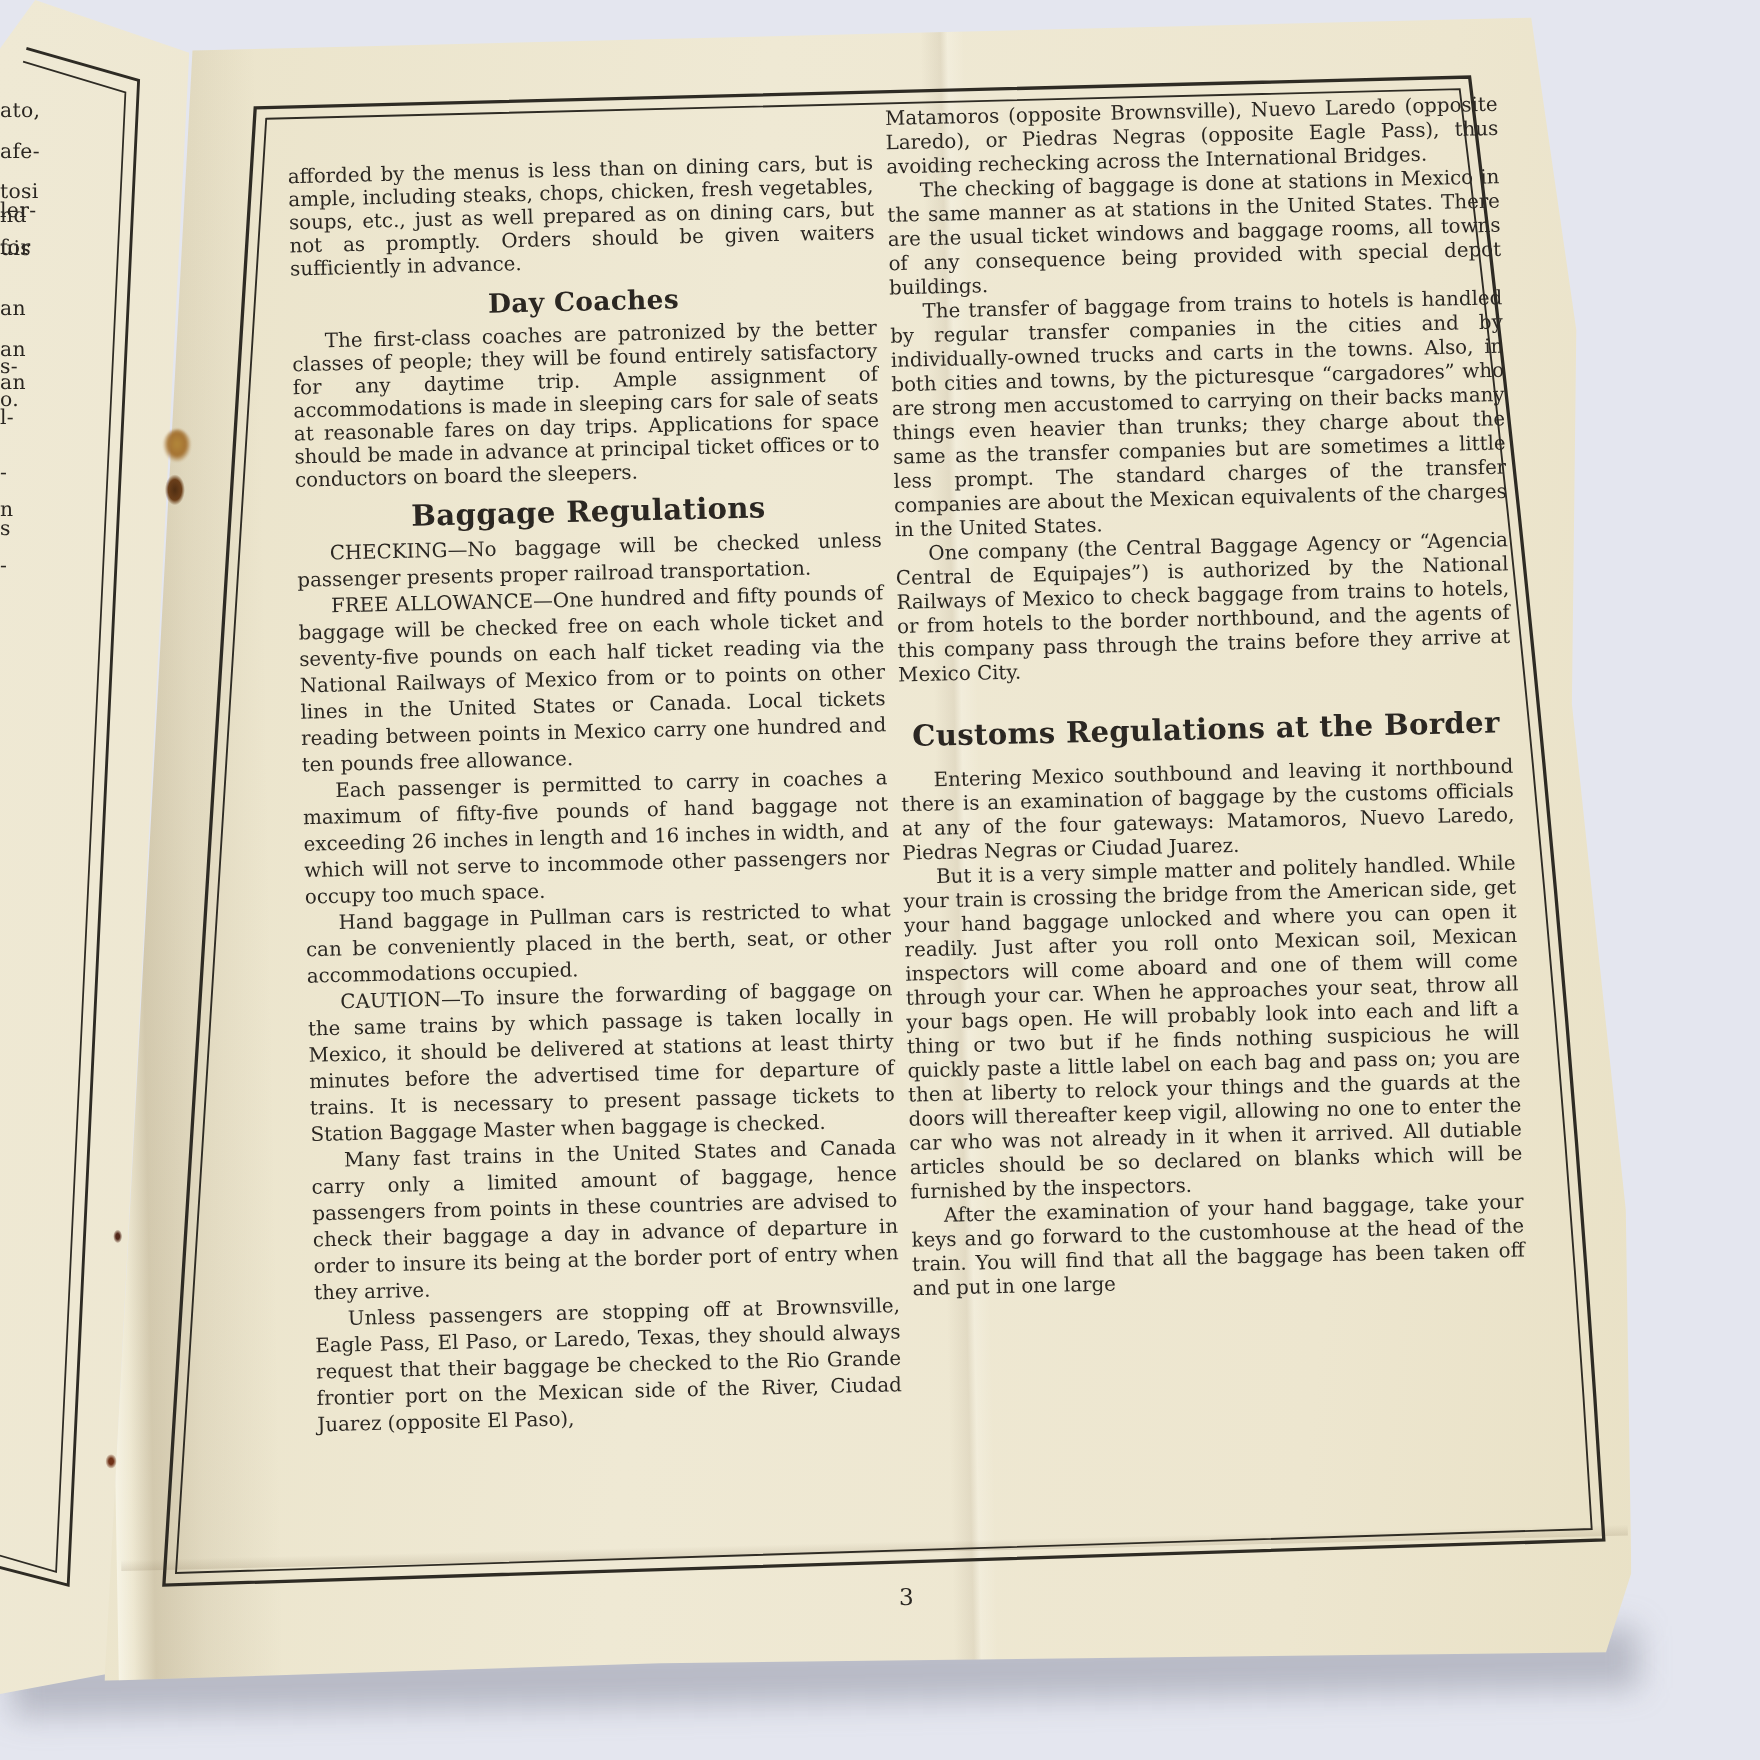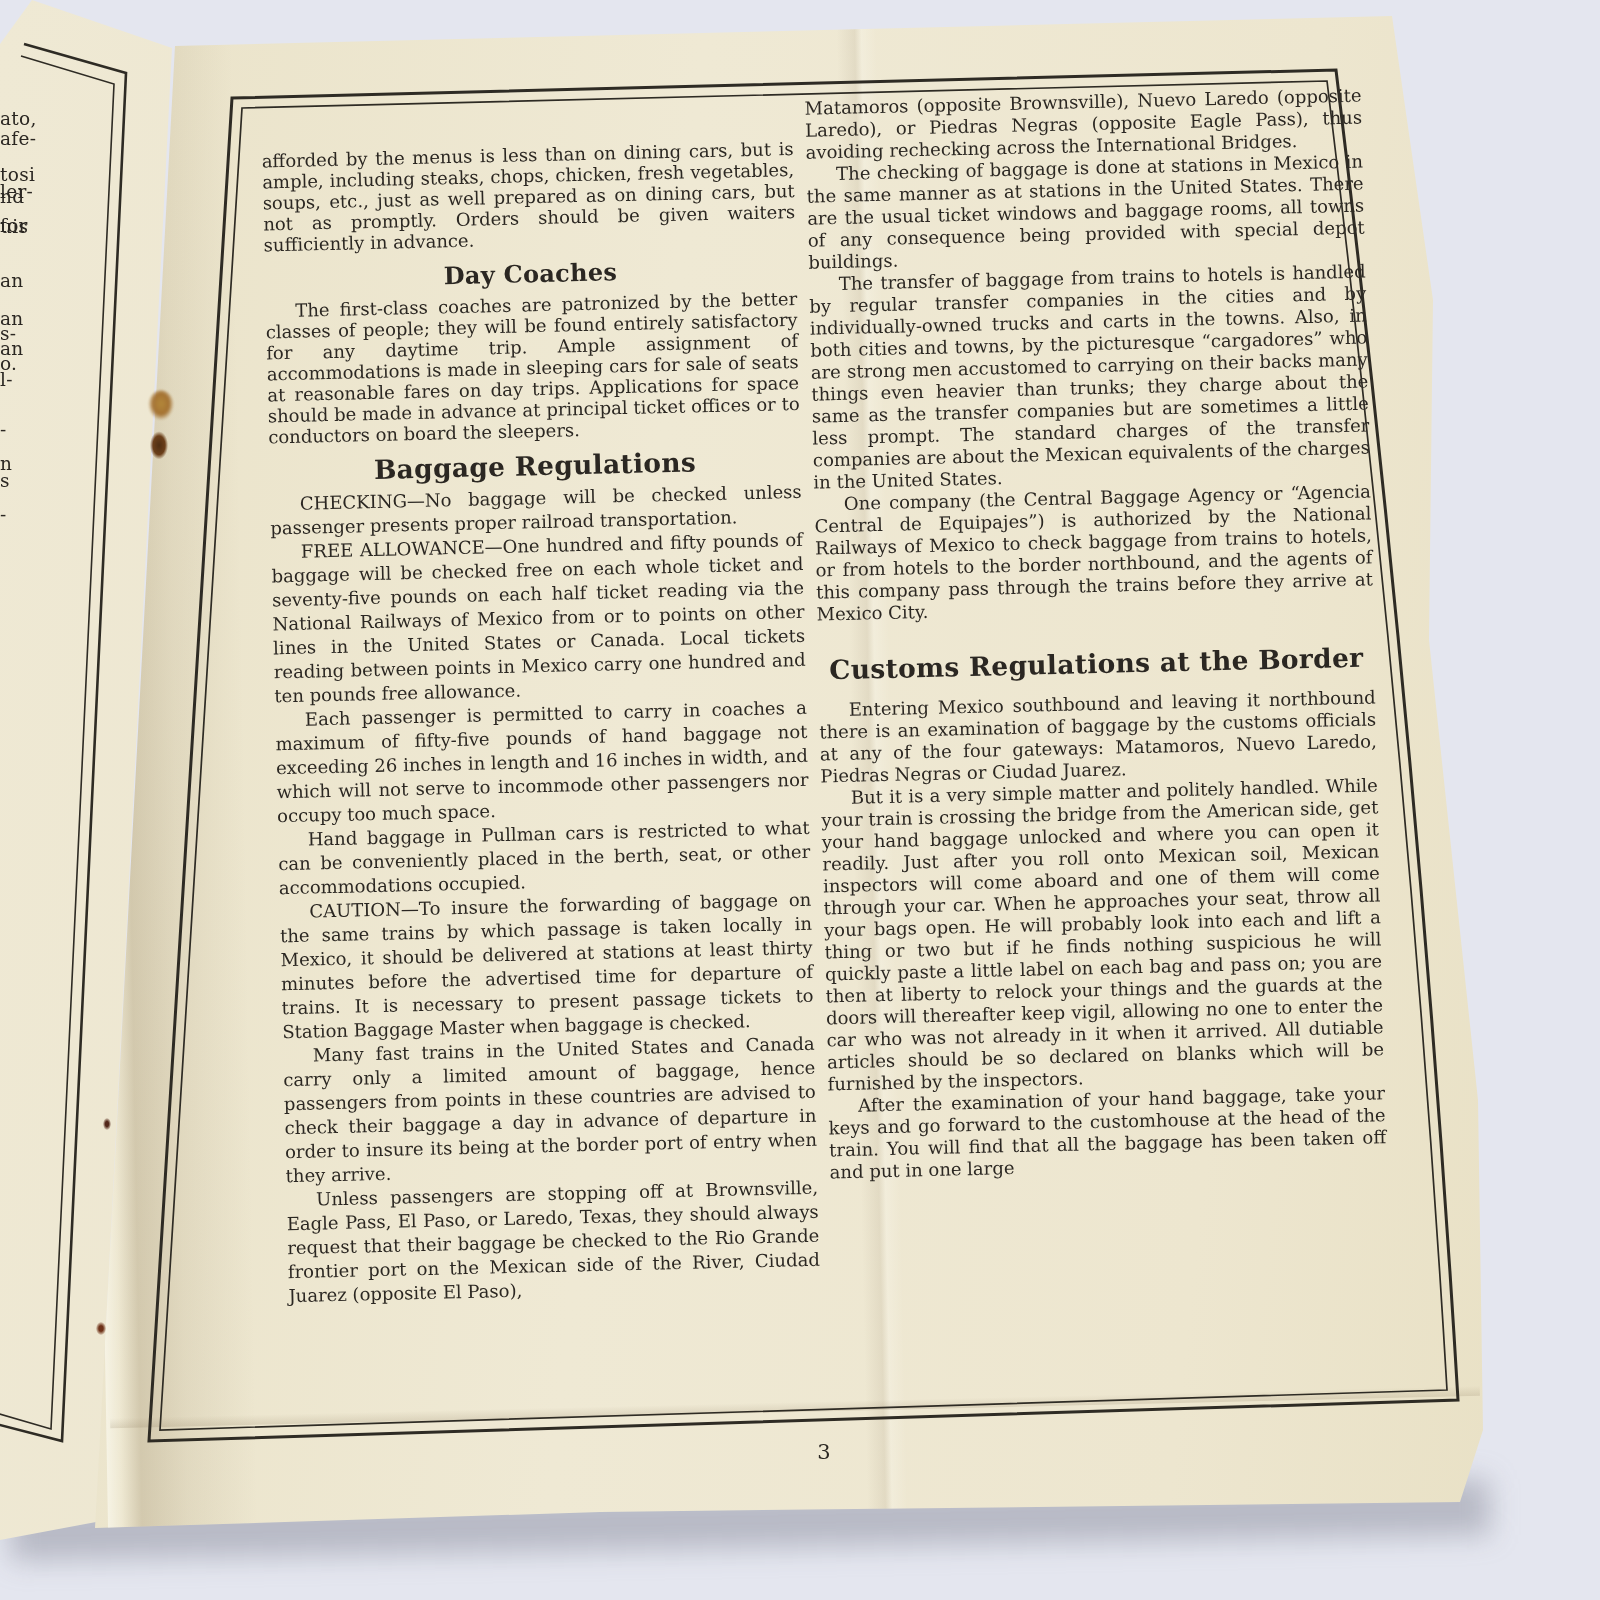--- a/index.html
+++ b/index.html
@@ -97,21 +97,21 @@
 </style>
 </head>
 <body>
 
 <div class="scene">
 
   <div class="floor-shadow"></div>
 
   <div class="left-page">
     <div class="lp-frags">
-        <span class="frag" style="top: 110px;">ato,</span>
+        <span class="frag" style="top: 92px;">ato,</span>
         <span class="frag" style="top: 114px; margin-top: 16px;">afe-</span>
         <span class="frag" style="top: 166px;">tosi</span>
         <span class="frag" style="top: 183px;">ler-</span>
         <span class="frag" style="top: 188px;">nd</span>
         <span class="frag" style="top: 217px;">for</span>
         <span class="frag" style="top: 218px;">uis</span>
         <span class="frag" style="top: 272px;">an</span>
         <span class="frag" style="top: 310px;">an</span>
         <span class="frag" style="top: 325px;">s-</span>
         <span class="frag" style="top: 340px;">an</span>

